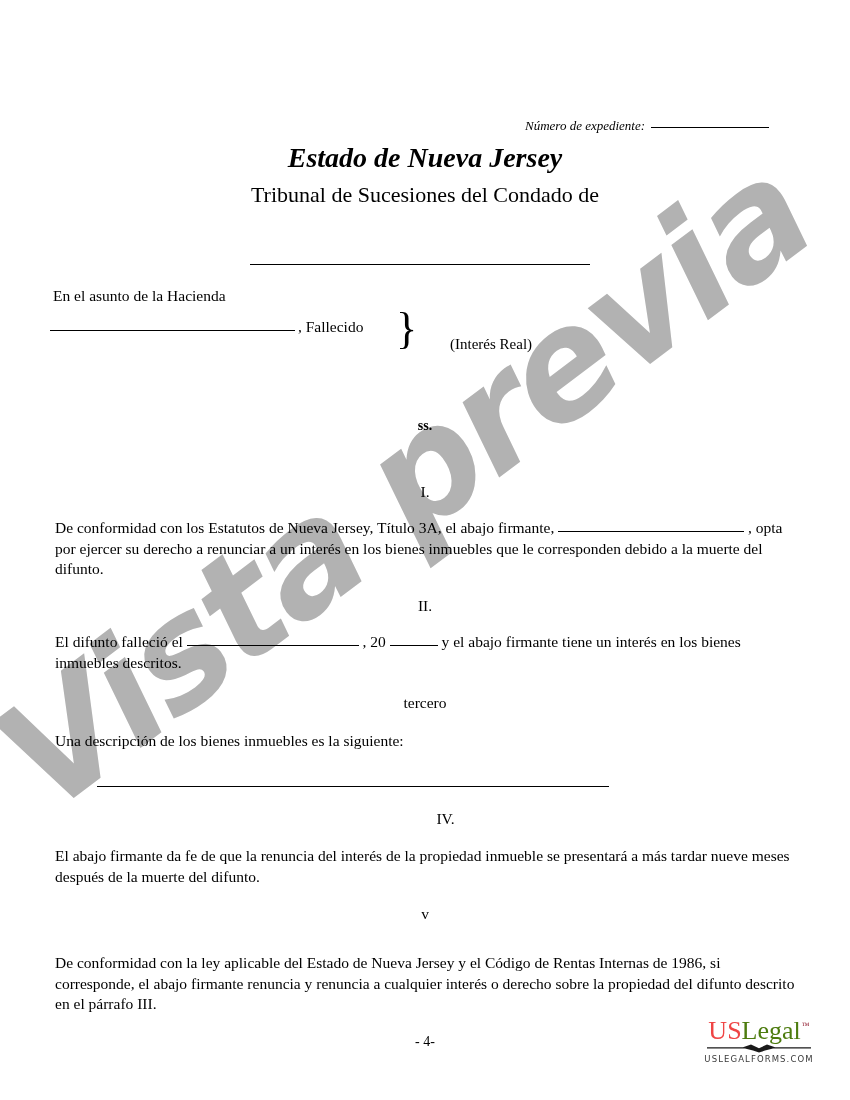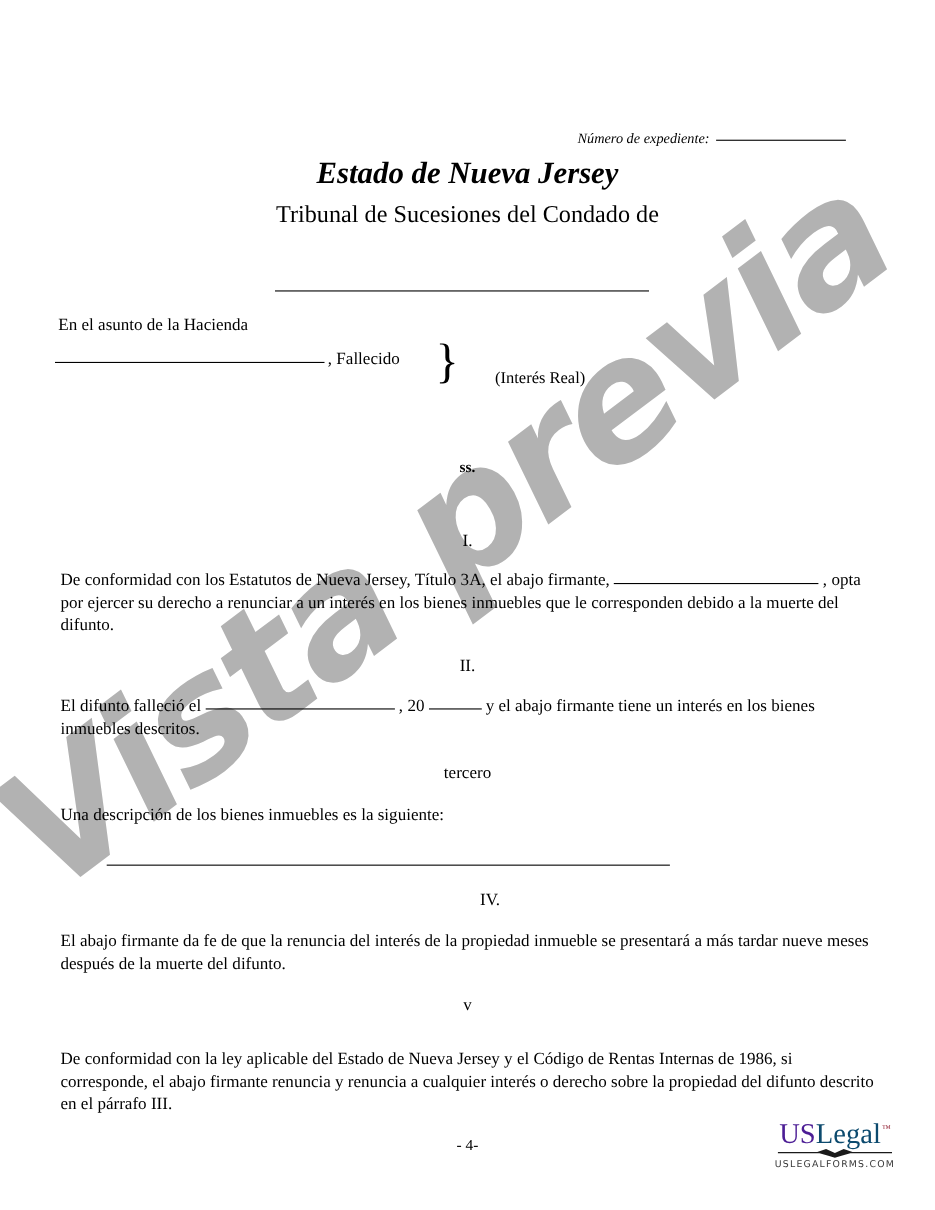--- a/index.html
+++ b/index.html
@@ -308,21 +308,21 @@
     </div>
 
     <div class="abs sec-num sec5-num">v</div>
     <div class="abs para sec5-para">
       <span>De conformidad con la ley aplicable del Estado de Nueva Jersey y el Código de Rentas Internas de 1986, si corresponde, el abajo firmante renuncia y renuncia a cualquier interés o derecho sobre la propiedad del difunto descrito en el párrafo III.</span>
     </div>
 
     <div class="abs page-number">- 4-</div>
 
     <div class="abs logo">
-      <div class="logo-word"><span class="logo-us" style="color: #4c1d95;">US</span><span class="logo-legal" style="color: #0c4a6e;">Legal</span><span class="logo-tm">™</span></div>
+      <div class="logo-word"><span class="logo-us" style="color: #ef4444;">US</span><span class="logo-legal" style="color: #4d7c0f;">Legal</span><span class="logo-tm">™</span></div>
       <div class="logo-swoosh">
         <svg width="104" height="9" viewBox="0 0 104 9" xmlns="http://www.w3.org/2000/svg">
           <path d="M0 3.2 L36 3.2 L44 0.6 L52 4.2 L60 0.6 L68 3.2 L104 3.2 L104 4.4 L66 4.4 L58 6.6 L52 8.6 L46 6.6 L38 4.4 L0 4.4 Z" fill="#1a1a1a"></path>
         </svg>
       </div>
       <div class="logo-domain">USLEGALFORMS.COM</div>
     </div>
 
   </div>
 </div>

